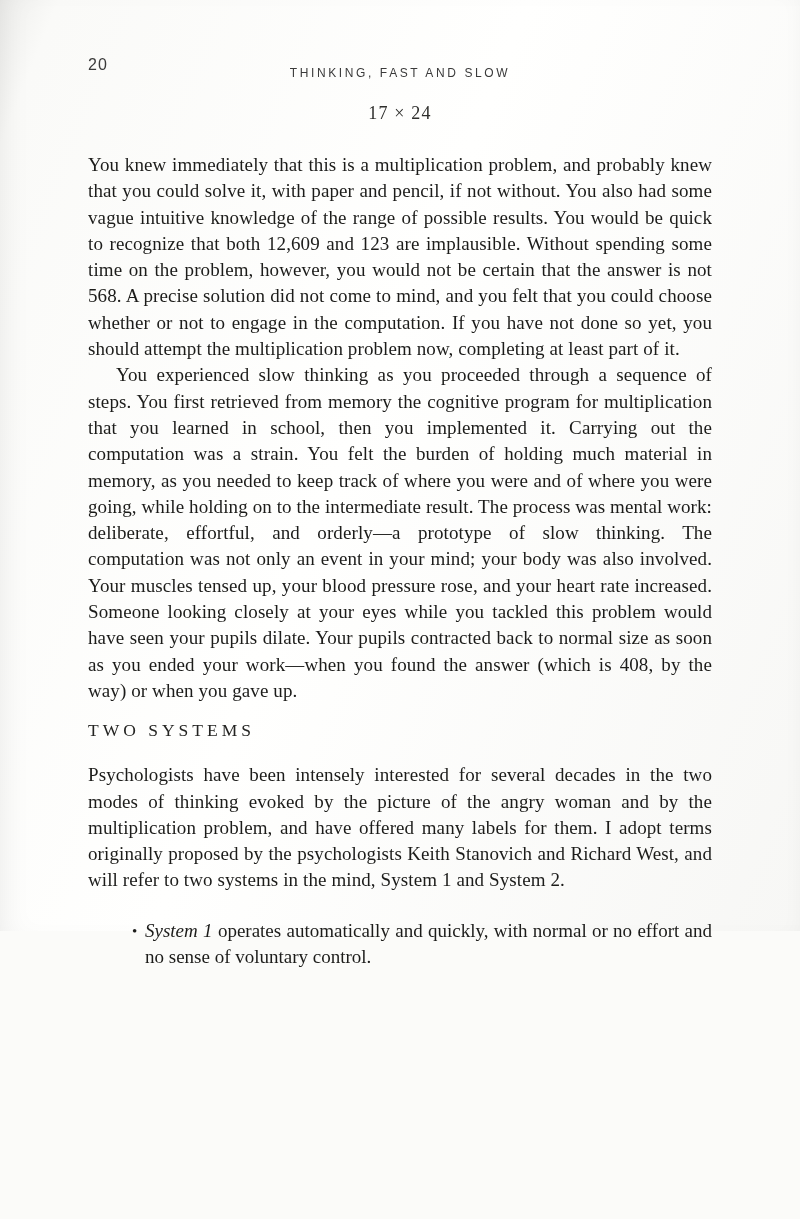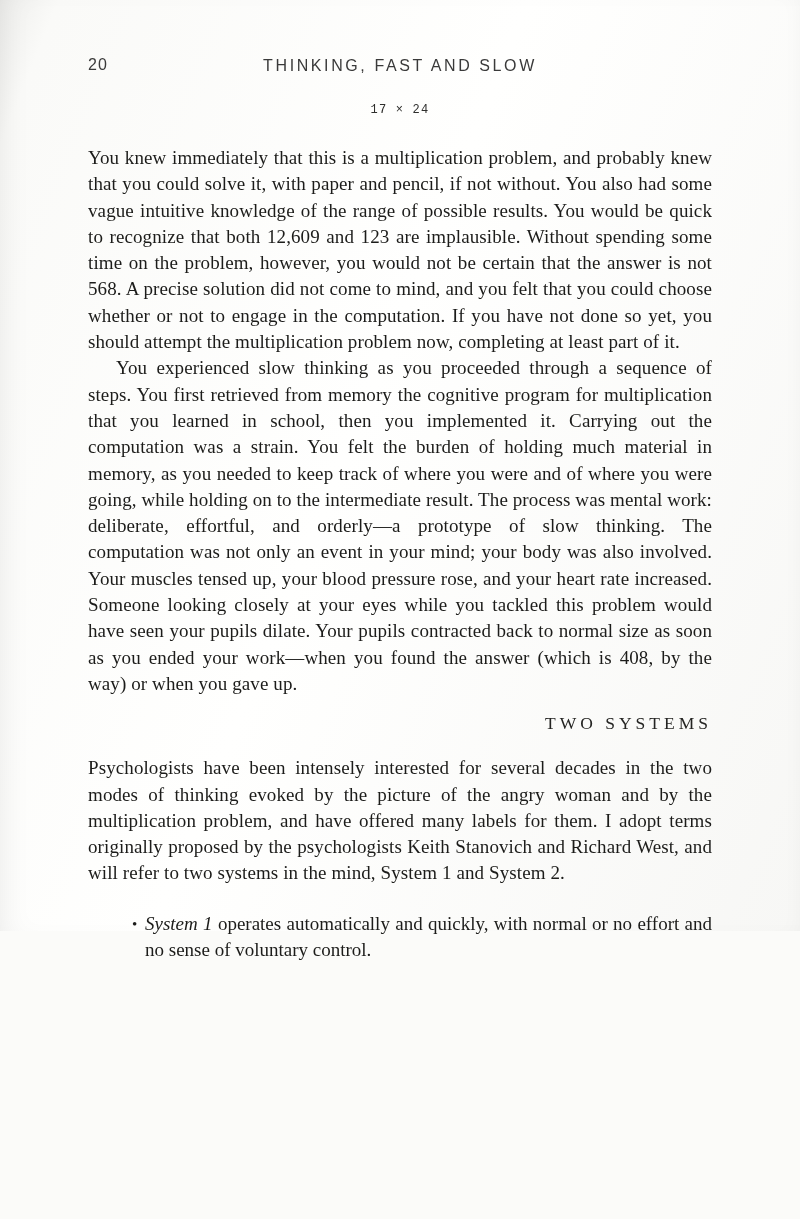--- a/index.html
+++ b/index.html
@@ -29,43 +29,43 @@
     margin-bottom: 28px;
     font-family: "Liberation Sans", sans-serif;
     color: var(--header-ink);
   }
   .page-number {
     position: absolute; left: 0; top: 0;
     font-size: 16px;
     letter-spacing: 1px;
   }
   .running-title {
-    position: absolute; left: 0; right: 0; top: 1px;
+    position: absolute; left: 0; right: 0; top: 10px;
     text-align: center;
-    font-size: 16px;
+    font-size: 12px;
     letter-spacing: 2.6px;
   }
   .body-par {
     font-size: 19px;
     line-height: 26.3px;
     text-align: justify;
     letter-spacing: 0.1px;
   }
   .body-par.indent { text-indent: 28px; }
   .equation {
     margin: 20px 0 28px 0;
     text-align: center;
-    font-family: Liberation Mono, monospace;
-    font-size: 12px;
+    font-family: Liberation Serif, serif;
+    font-size: 18px;
     letter-spacing: 1.2px;
     color: #2e2e2c;
   }
   .section-heading {
     margin: 16px 0 21px 0;
-    text-align: right;
+    text-align: left;
     font-size: 17.5px;
     font-weight: normal;
     letter-spacing: 4px;
     color: #242422;
   }
   .bullet-list {
     list-style: none;
     margin-top: 24px;
     padding-left: 44px;
   }

